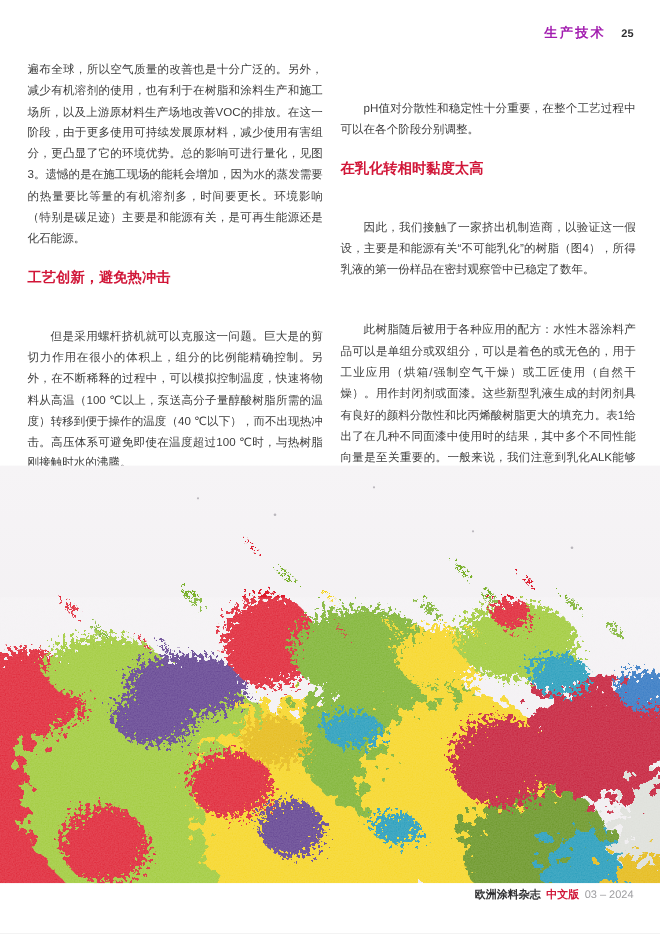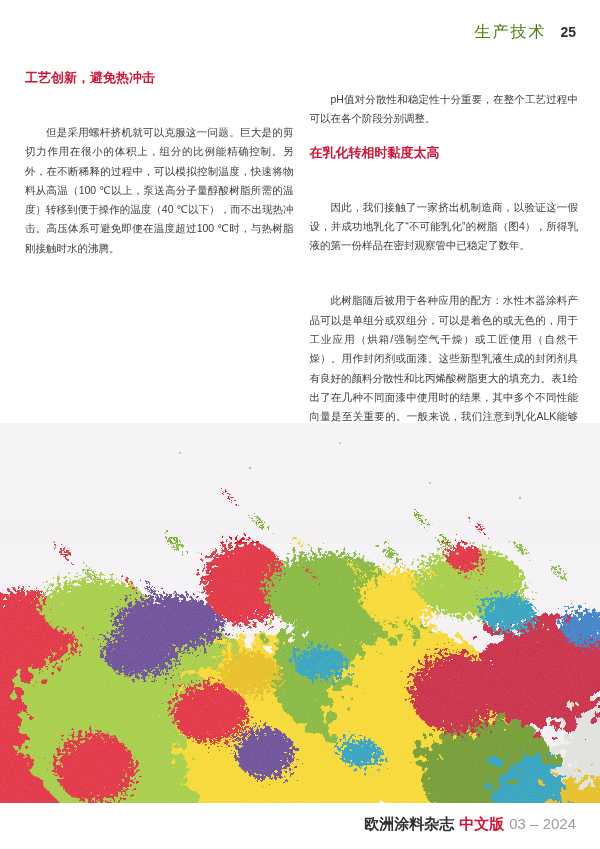--- a/index.html
+++ b/index.html
@@ -2,67 +2,68 @@
 <html><head>
 <meta charset="utf-8">
 <style>
   html,body{margin:0;padding:0;background:#888;}
   .page{
     position:relative;width:600px;height:849px;margin:0 auto;background:#ffffff;
     font-family:"Liberation Sans","DejaVu Sans",sans-serif;overflow:hidden;
   }
   
   .hdr{position:absolute;top:22px;right:24px;display:flex;align-items:baseline;gap:14px;}
-  .hdr .section{color:#4d7c0f;font-weight:normal;font-size:16px;letter-spacing:2px;}
-  .hdr .pnum{color:#2f2f31;font-weight:bold;font-size:14px;}
+  .hdr .section{color:#a21caf;font-weight:bold;font-size:12px;letter-spacing:2px;}
+  .hdr .pnum{color:#2f2f31;font-weight:bold;font-size:10px;}
   
   .columns{position:absolute;top:54px;left:25px;width:553px;display:flex;gap:16px;}
   .col{width:269px;}
   p.body{margin:0;font-size:10.5px;line-height:19.3px;text-align:justify;color:#3e3e3e;
          text-justify:inter-ideograph;}
   p.indent{text-indent:2em;margin-top:36px;}
   h2.heading{margin:15px 0 11px 0;font-size:13px;font-weight:bold;color:#d11638;}
   .last-para{position:relative;}
   .end-icon{
     position:absolute;right:0;bottom:3px;width:11px;height:11px;border-radius:50%;
     background:#111;color:#fff;font-size:6.5px;line-height:11px;text-align:center;
     font-weight:bold;
   }
   
   .photo{position:absolute;left:0;top:423px;width:600px;height:380px;overflow:hidden;}
   .photo svg{display:block;}
   .c-red{fill:#de1f2e}.c-red2{fill:#c31230}.c-lime{fill:#9cc833}.c-green{fill:#79b02c}
   .c-olive{fill:#64911f}.c-yellow{fill:#f6d41a}.c-gold{fill:#e4b70f}.c-purple{fill:#5b3a8c}
   .c-teal{fill:#1b98b8}.c-blue{fill:#2a72c0}.c-white{fill:#dcded8}.c-dot{fill:#b9b6bc}
   
-  .ftr{position:absolute;right:24px;bottom:15px;font-size:15px;display:flex;gap:5px;align-items:baseline;}
+  .ftr{position:absolute;right:24px;bottom:29px;font-size:10px;display:flex;gap:5px;align-items:baseline;}
   .ftr .journal{color:#2f2f31;font-weight:bold;}
   .ftr .edition{color:#d11638;font-weight:bold;}
   .ftr .issue{color:#9d9da0;}
 </style>
 </head>
 <body>
 
 <div class="page">
 
   <div class="hdr">
     <span class="section">生产技术</span>
     <span class="pnum">25</span>
   </div>
 
   <div class="columns">
     <section class="col">
+      <p class="body">遍布全球，所以空气质量的改善也是十分广泛的。另外，减少有机溶剂的使用，也有利于在树脂和涂料生产和施工场所，以及上游原材料生产场地改善VOC的排放。在这一阶段，由于更多使用可持续发展原材料，减少使用有害组分，更凸显了它的环境优势。总的影响可进行量化，见图3。遗憾的是在施工现场的能耗会增加，因为水的蒸发需要的热量要比等量的有机溶剂多，时间要更长。环境影响（特别是碳足迹）主要是和能源有关，是可再生能源还是化石能源。</p>
       <h2 class="heading">工艺创新，避免热冲击</h2>
       <p class="body indent">但是采用螺杆挤机就可以克服这一问题。巨大是的剪切力作用在很小的体积上，组分的比例能精确控制。另外，在不断稀释的过程中，可以模拟控制温度，快速将物料从高温（100 ℃以上，泵送高分子量醇酸树脂所需的温度）转移到便于操作的温度（40 ℃以下），而不出现热冲击。高压体系可避免即使在温度超过100 ℃时，与热树脂刚接触时水的沸腾。</p>
     </section>
 
     <section class="col">
       <p class="body indent">pH值对分散性和稳定性十分重要，在整个工艺过程中可以在各个阶段分别调整。</p>
       <h2 class="heading">在乳化转相时黏度太高</h2>
-      <p class="body indent">因此，我们接触了一家挤出机制造商，以验证这一假设，并成功地乳化了“不可能乳化”的树脂（图4），所得乳液的第一份样品在密封观察管中已稳定了数年。</p>
+      <p class="body indent">因此，我们接触了一家挤出机制造商，以验证这一假设，主要是和能源有关“不可能乳化”的树脂（图4），所得乳液的第一份样品在密封观察管中已稳定了数年。</p>
       <p class="body indent last-para">
         <span>此树脂随后被用于各种应用的配方：水性木器涂料产品可以是单组分或双组分，可以是着色的或无色的，用于工业应用（烘箱/强制空气干燥）或工匠使用（自然干燥）。用作封闭剂或面漆。这些新型乳液生成的封闭剂具有良好的颜料分散性和比丙烯酸树脂更大的填充力。表1给出了在几种不同面漆中使用时的结果，其中多个不同性能向量是至关重要的。一般来说，我们注意到乳化ALK能够改善伴随丙烯酸乳胶或PUD的聚合性，从而减少对有机聚合剂的需求。光泽通常更高，白色更加明亮，颜料分散性和覆盖力也更好。</span>
         <span class="end-icon">❯</span>
       </p>
     </section>
   </div>
 
   <figure class="photo" style="margin:0">
     <svg width="600" height="380" viewBox="0 0 600 380">
       <defs>

